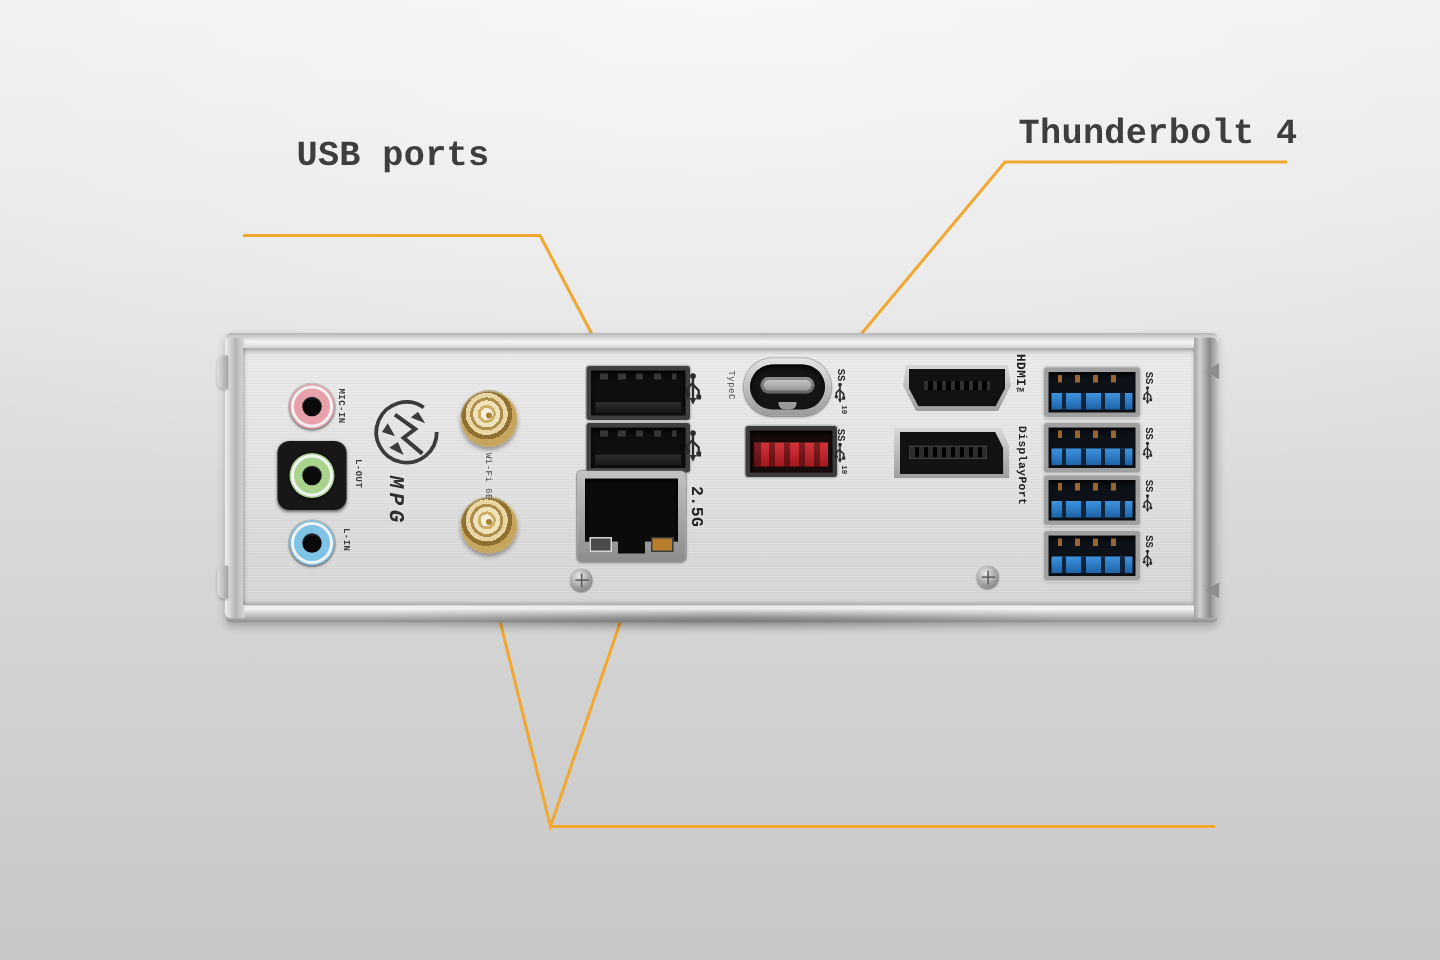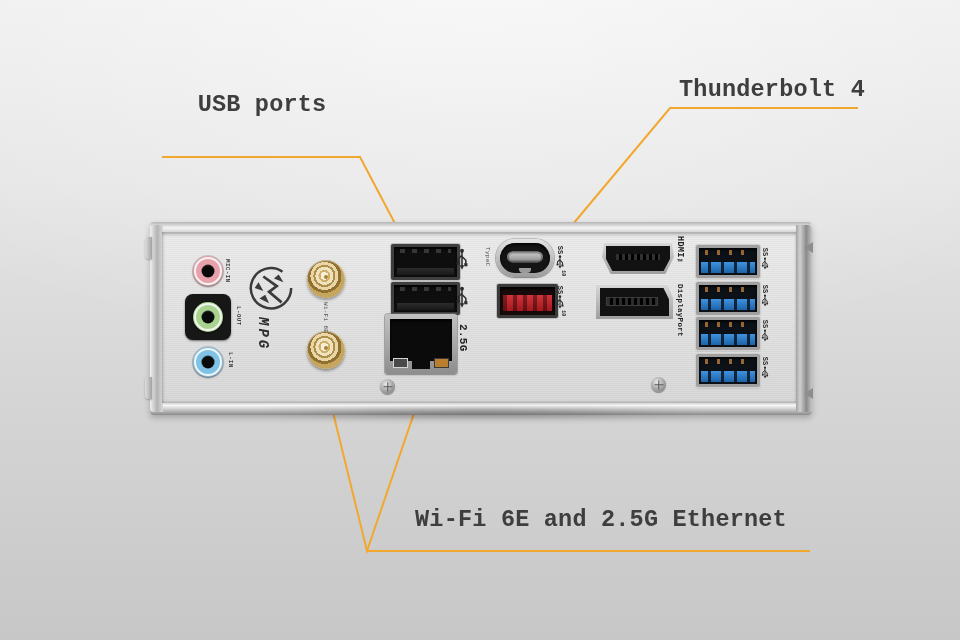--- a/index.html
+++ b/index.html
@@ -156,21 +156,20 @@
       <circle cx="563" cy="236" r="5.5"></circle>
       <circle cx="327" cy="388" r="5.5"></circle>
       <circle cx="423" cy="387" r="5.5"></circle>
     </g>
   </svg>
 
   <div class="callout-label lbl-usb">
     <div>USB ports</div>
   </div>
   <div class="callout-label lbl-tb">Thunderbolt 4</div>
-  <div class="callout-label lbl-wifi">Wi-Fi 6E and 2.5G Ethernet</div>
 
   <div class="shield">
     <div class="shield-left">
       <div class="tab t1"></div>
       <div class="tab t2"></div>
     </div>
     <div class="shield-right">
       <div class="notch n1"></div>
       <div class="notch n2"></div>
     </div>

